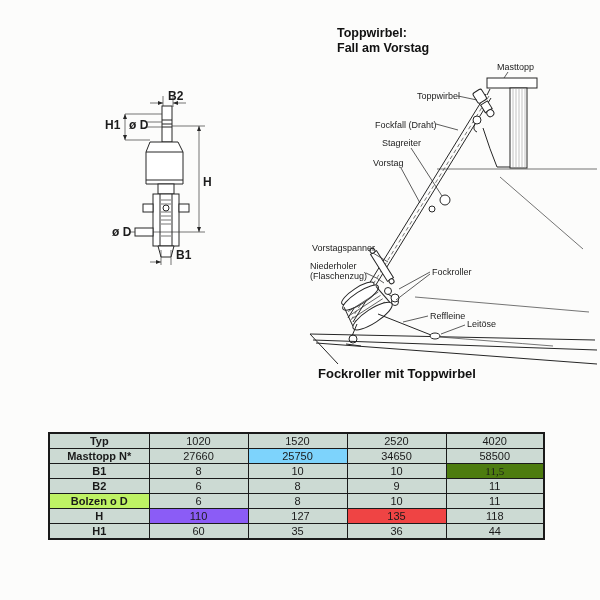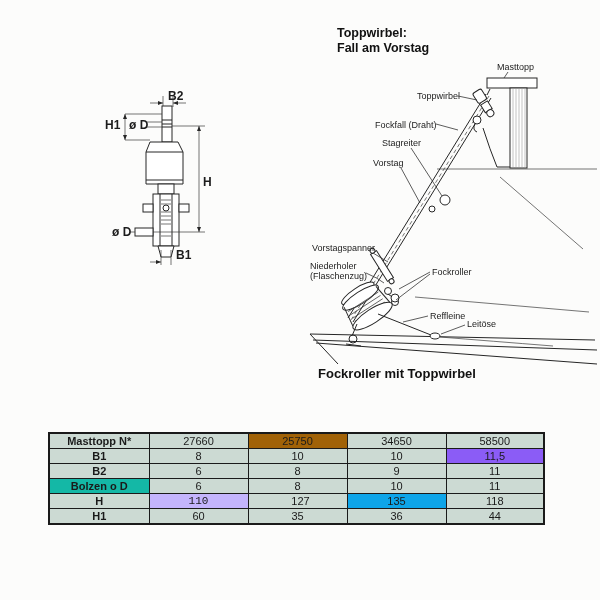--- a/index.html
+++ b/index.html
@@ -243,52 +243,59 @@
   <table class="spec">
     <colgroup>
       <col style="width:100px">
         <col style="width:99px">
         <col style="width:99px">
       <col style="width:99px">
         <col style="width:98px">
     </colgroup>
     <tbody>
       <tr>
+        <td class="lbl" style="background: rgb(204, 218, 211);">Typ</td>
+        <td style="background: rgb(204, 218, 211);">1020</td>
+        <td style="background: rgb(204, 218, 211);">1520</td>
+        <td style="background: rgb(204, 218, 211);">2520</td>
+        <td style="background: rgb(204, 218, 211);">4020</td>
+      </tr>
+      <tr>
         <td class="lbl" style="background: rgb(204, 218, 211);">Masttopp N*</td>
         <td style="background: rgb(204, 218, 211);">27660</td>
-        <td style="background: #a16207;">25750</td>
+        <td style="background: #7dd3fc;">25750</td>
         <td style="background: rgb(204, 218, 211);">34650</td>
         <td style="background: rgb(204, 218, 211); margin-left: 14px;">58500</td>
       </tr>
       <tr>
         <td class="lbl" style="background: rgb(204, 218, 211);">B1</td>
         <td style="background: rgb(204, 218, 211);">8</td>
         <td style="background: rgb(204, 218, 211);">10</td>
         <td style="background: rgb(204, 218, 211);">10</td>
-        <td style="background: #8b5cf6;">11,5</td>
+        <td style="background: #4d7c0f; font-family: Liberation Serif, serif;">11,5</td>
       </tr>
       <tr>
         <td class="lbl" style="background: rgb(204, 218, 211);">B2</td>
         <td style="background: rgb(204, 218, 211);">6</td>
         <td style="background: rgb(204, 218, 211);">8</td>
         <td style="background: rgb(204, 218, 211);">9</td>
         <td style="background: rgb(204, 218, 211);">11</td>
       </tr>
       <tr>
-        <td class="lbl" style="background: #14b8a6;">Bolzen o D</td>
+        <td class="lbl" style="background: #bef264;">Bolzen o D</td>
         <td style="background: rgb(204, 218, 211);">6</td>
         <td style="background: rgb(204, 218, 211);">8</td>
         <td style="background: rgb(204, 218, 211);">10</td>
         <td style="background: rgb(204, 218, 211);">11</td>
       </tr>
       <tr>
         <td class="lbl" style="background: rgb(204, 218, 211);">H</td>
-        <td style="background: #c4b5fd; font-family: Liberation Mono, monospace;">110</td>
+        <td style="background: #8b5cf6;">110</td>
         <td style="background: rgb(204, 218, 211); padding-left: 6px;">127</td>
-        <td style="background: #0ea5e9;">135</td>
+        <td style="background: #ef4444;">135</td>
         <td style="background: rgb(204, 218, 211);">118</td>
       </tr>
       <tr>
         <td class="lbl" style="background: rgb(204, 218, 211);">H1</td>
         <td style="background: rgb(204, 218, 211);">60</td>
         <td style="background: rgb(204, 218, 211); margin-left: 42px;">35</td>
         <td style="background: rgb(204, 218, 211);">36</td>
         <td style="background: rgb(204, 218, 211);">44</td>
       </tr>
     </tbody>

